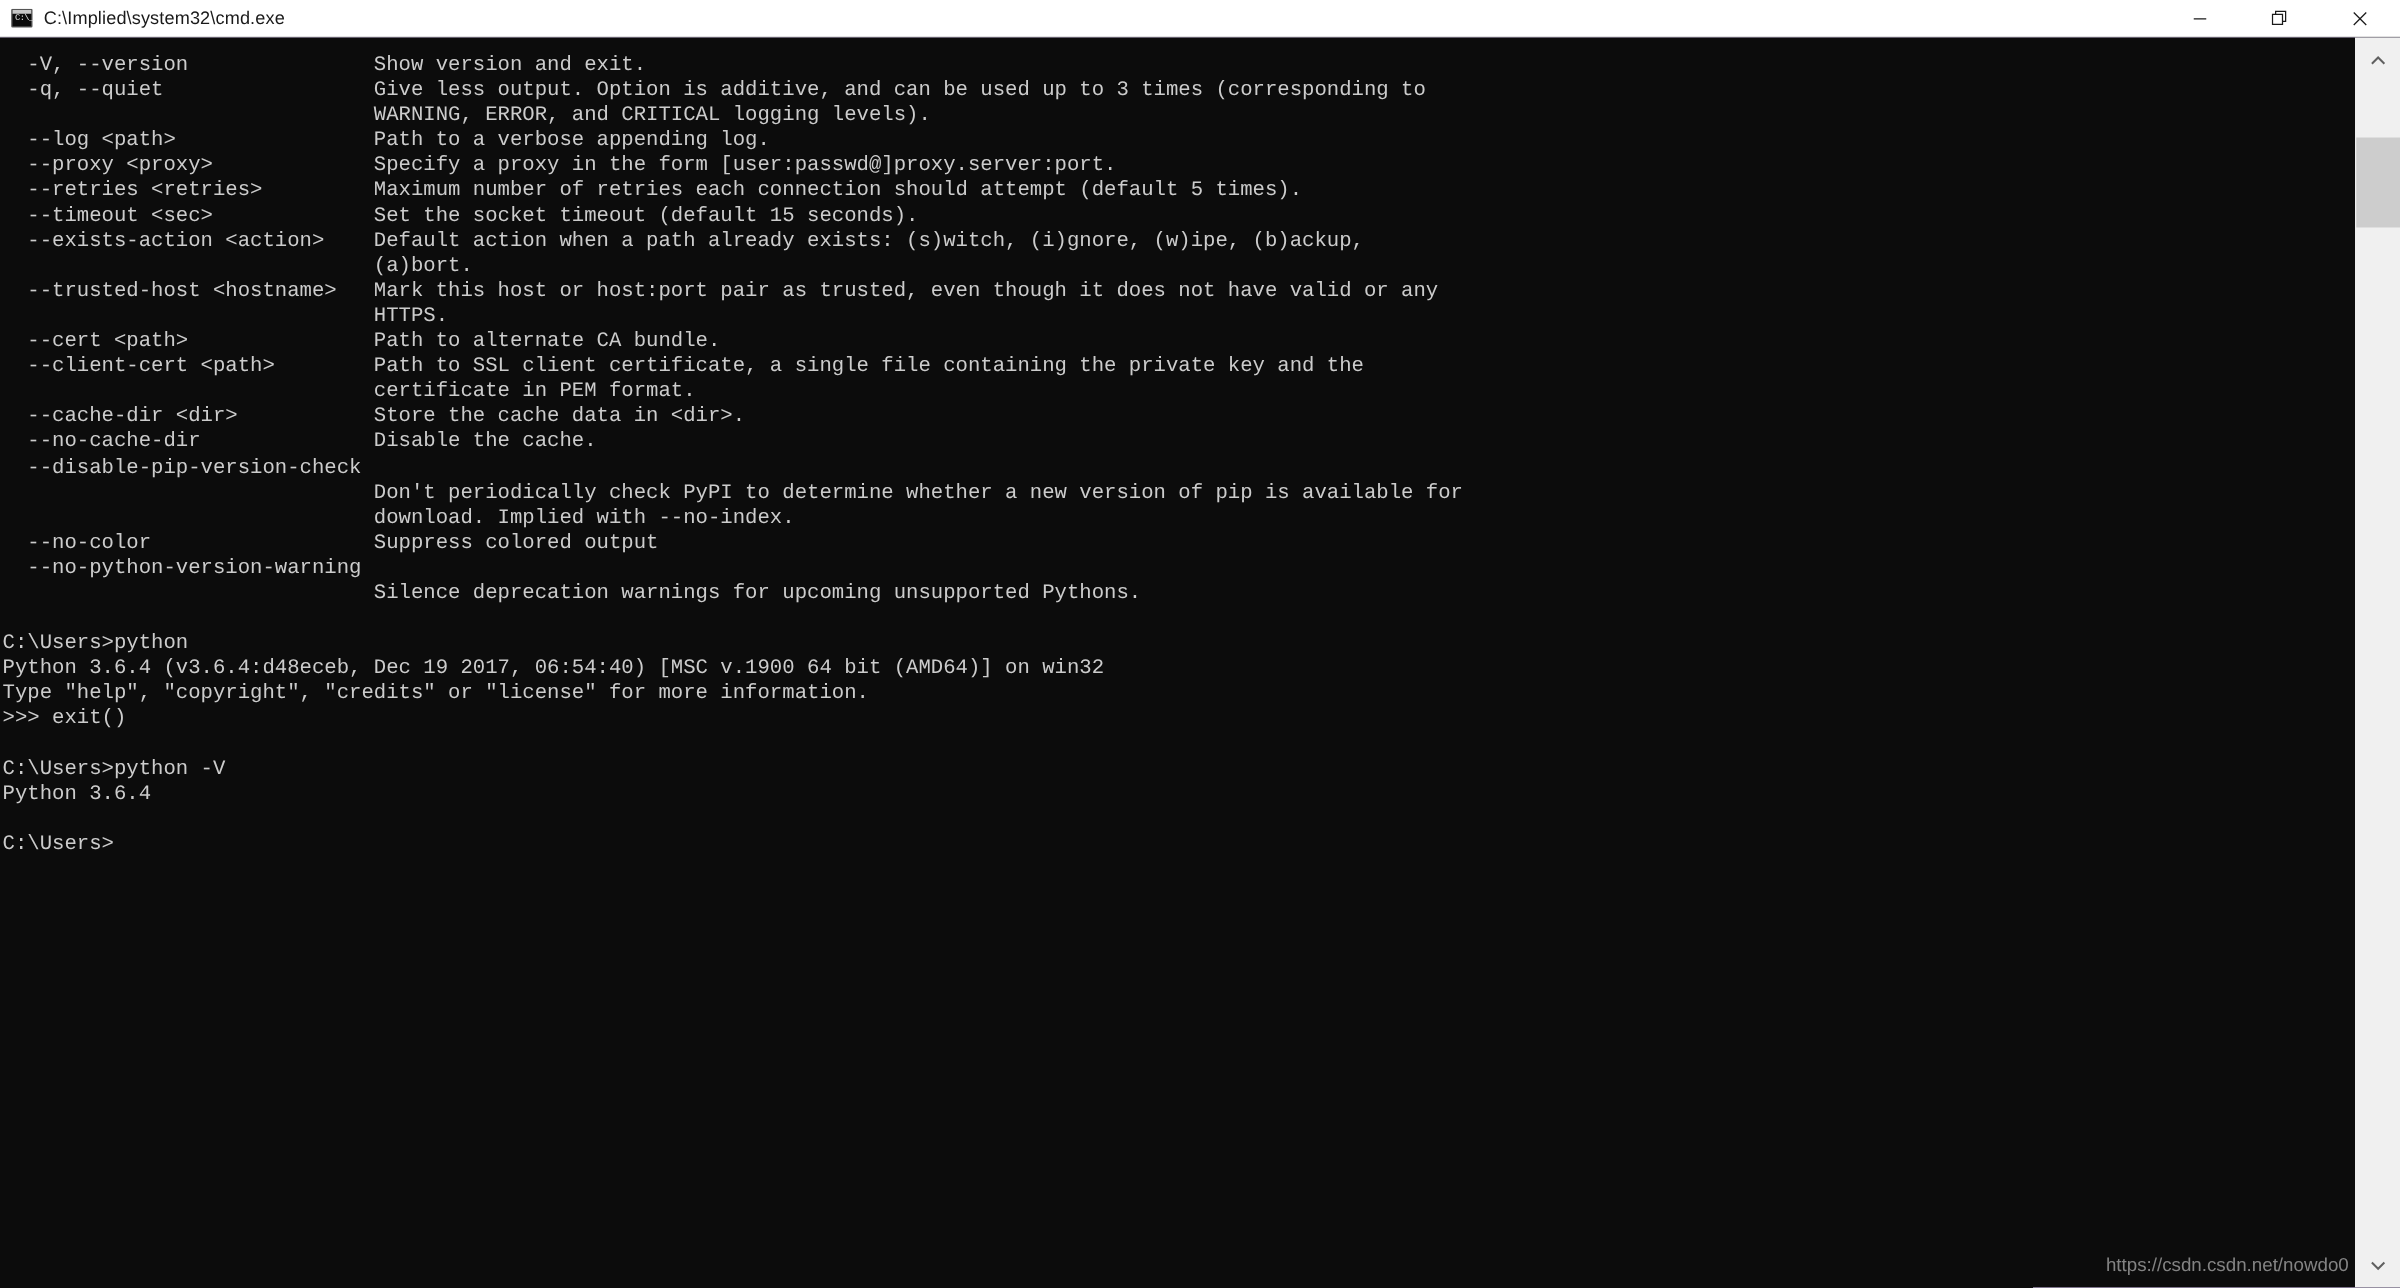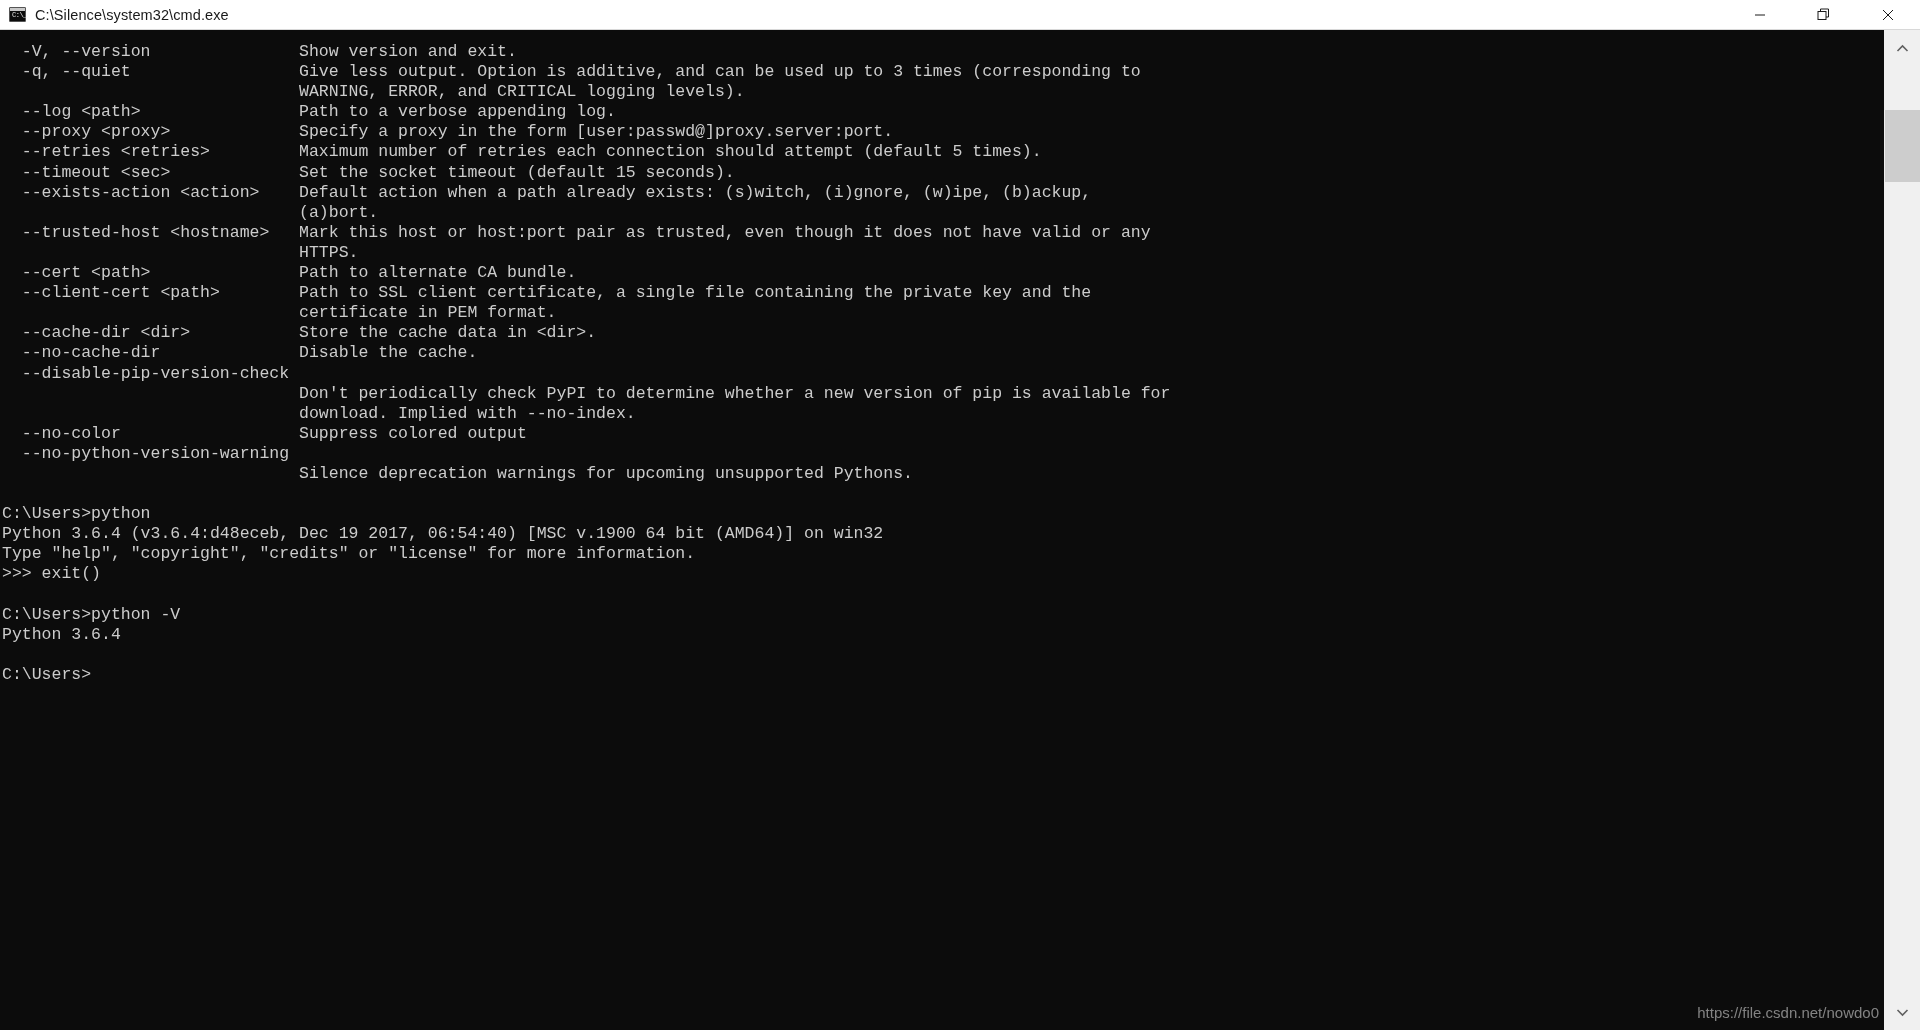--- a/index.html
+++ b/index.html
@@ -170,21 +170,21 @@
 </head>
 <body>
 
 <div class="window">
 
   <div class="titlebar">
     <div class="titlebar-left">
       <div class="cmd-icon">
         <span class="glyph">C:\_</span>
       </div>
-      <span class="title-text">C:\Silence\system32\cmd.exe</span>
+      <span class="title-text">C:\Implied\system32\cmd.exe</span>
     </div>
     <div class="titlebar-buttons">
       <button class="tbtn minimize">
         <svg width="12" height="12" viewBox="0 0 12 12">
           <line x1="1" y1="6" x2="11" y2="6"></line>
         </svg>
       </button>
       <button class="tbtn maximize">
         <svg width="14" height="14" viewBox="0 0 14 14">
           <rect x="1" y="3.5" width="8" height="8"></rect>
@@ -214,16 +214,16 @@
       <div class="sb-track">
         <div class="sb-thumb"></div>
       </div>
       <div class="sb-arrow">
         <svg width="13" height="9" viewBox="0 0 13 9">
           <polyline points="1.5,2 6.5,7 11.5,2"></polyline>
         </svg>
       </div>
     </div>
 
-    <div class="watermark">https://file.csdn.net/nowdo0</div>
+    <div class="watermark">https://csdn.csdn.net/nowdo0</div>
   </div>
 
 </div>
 
 </body></html>

